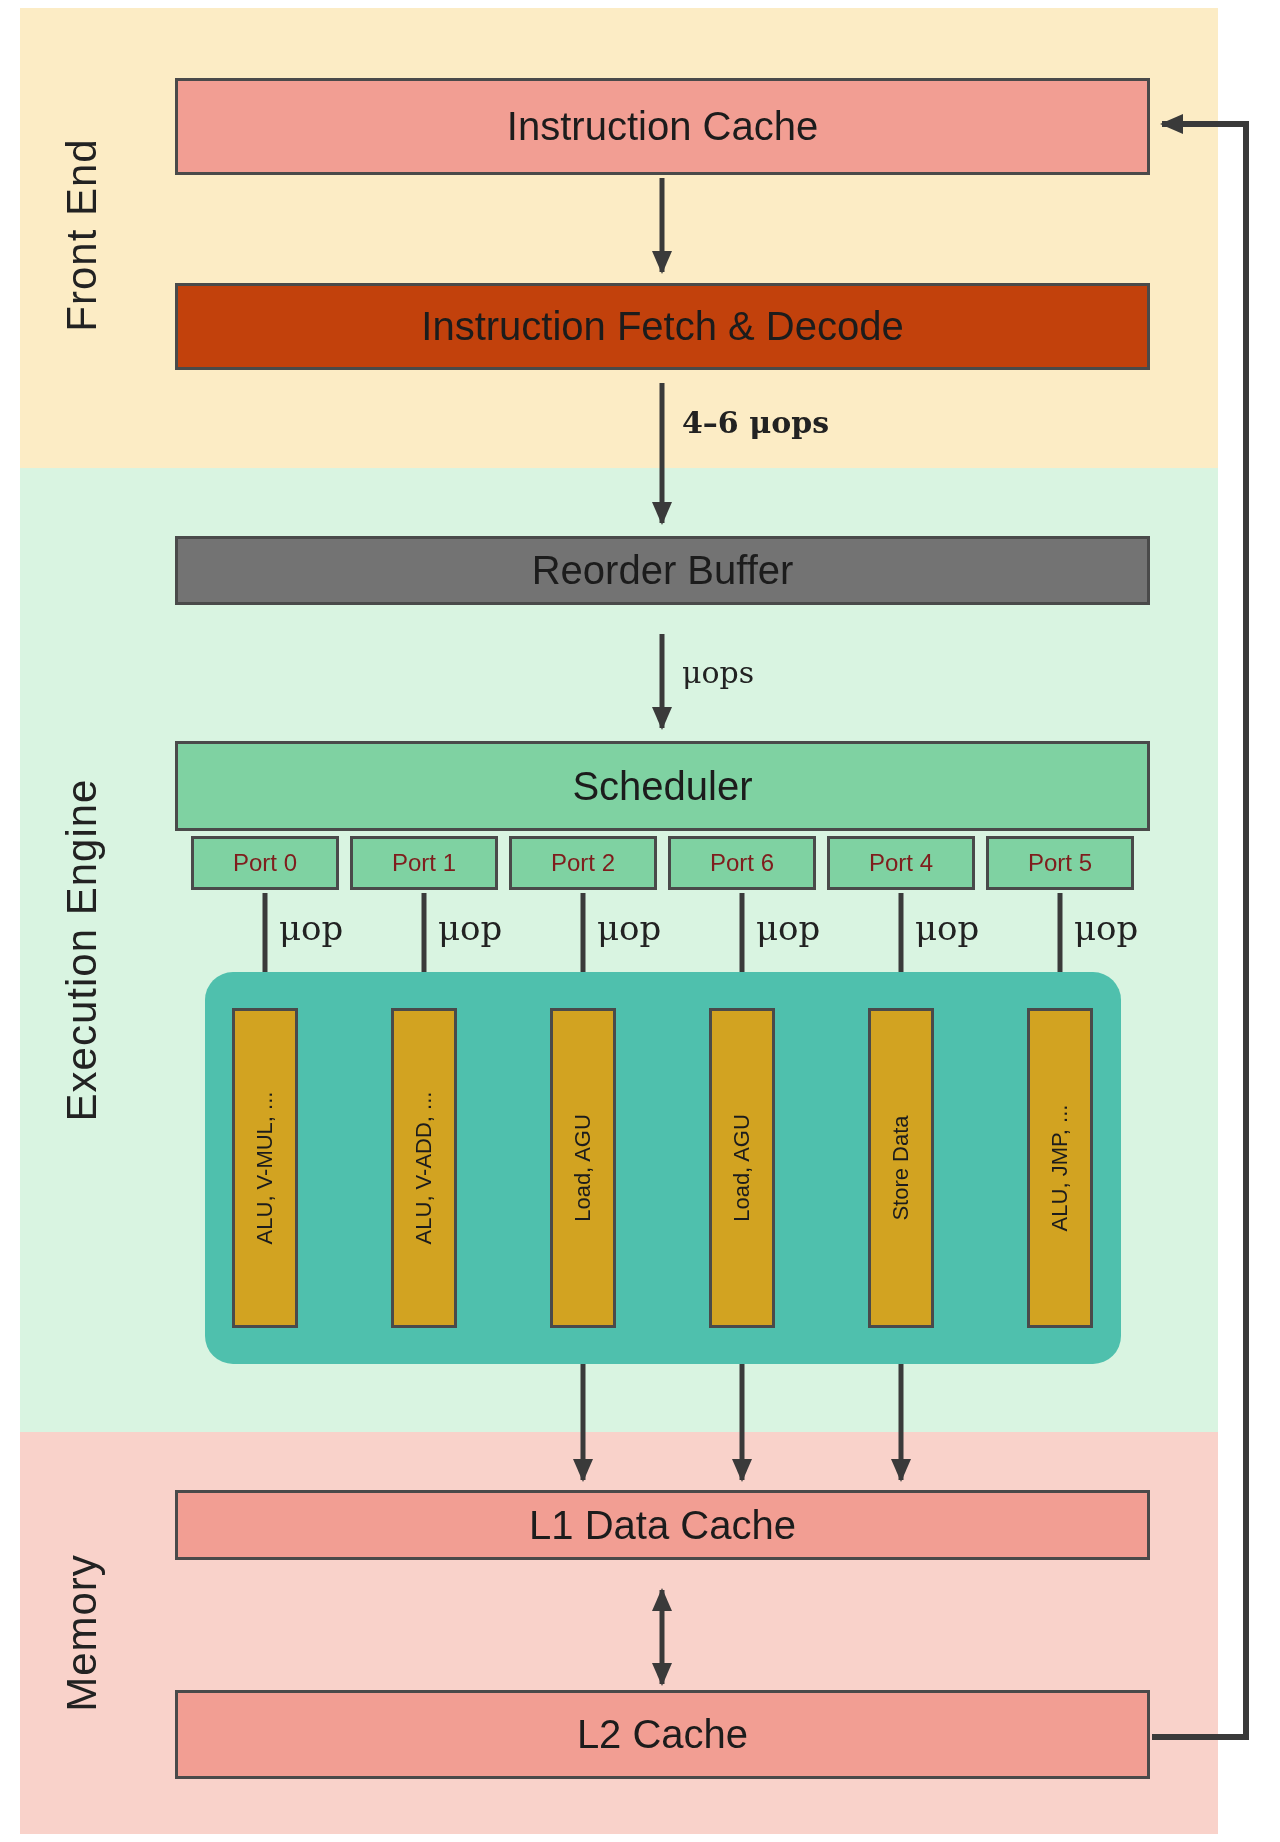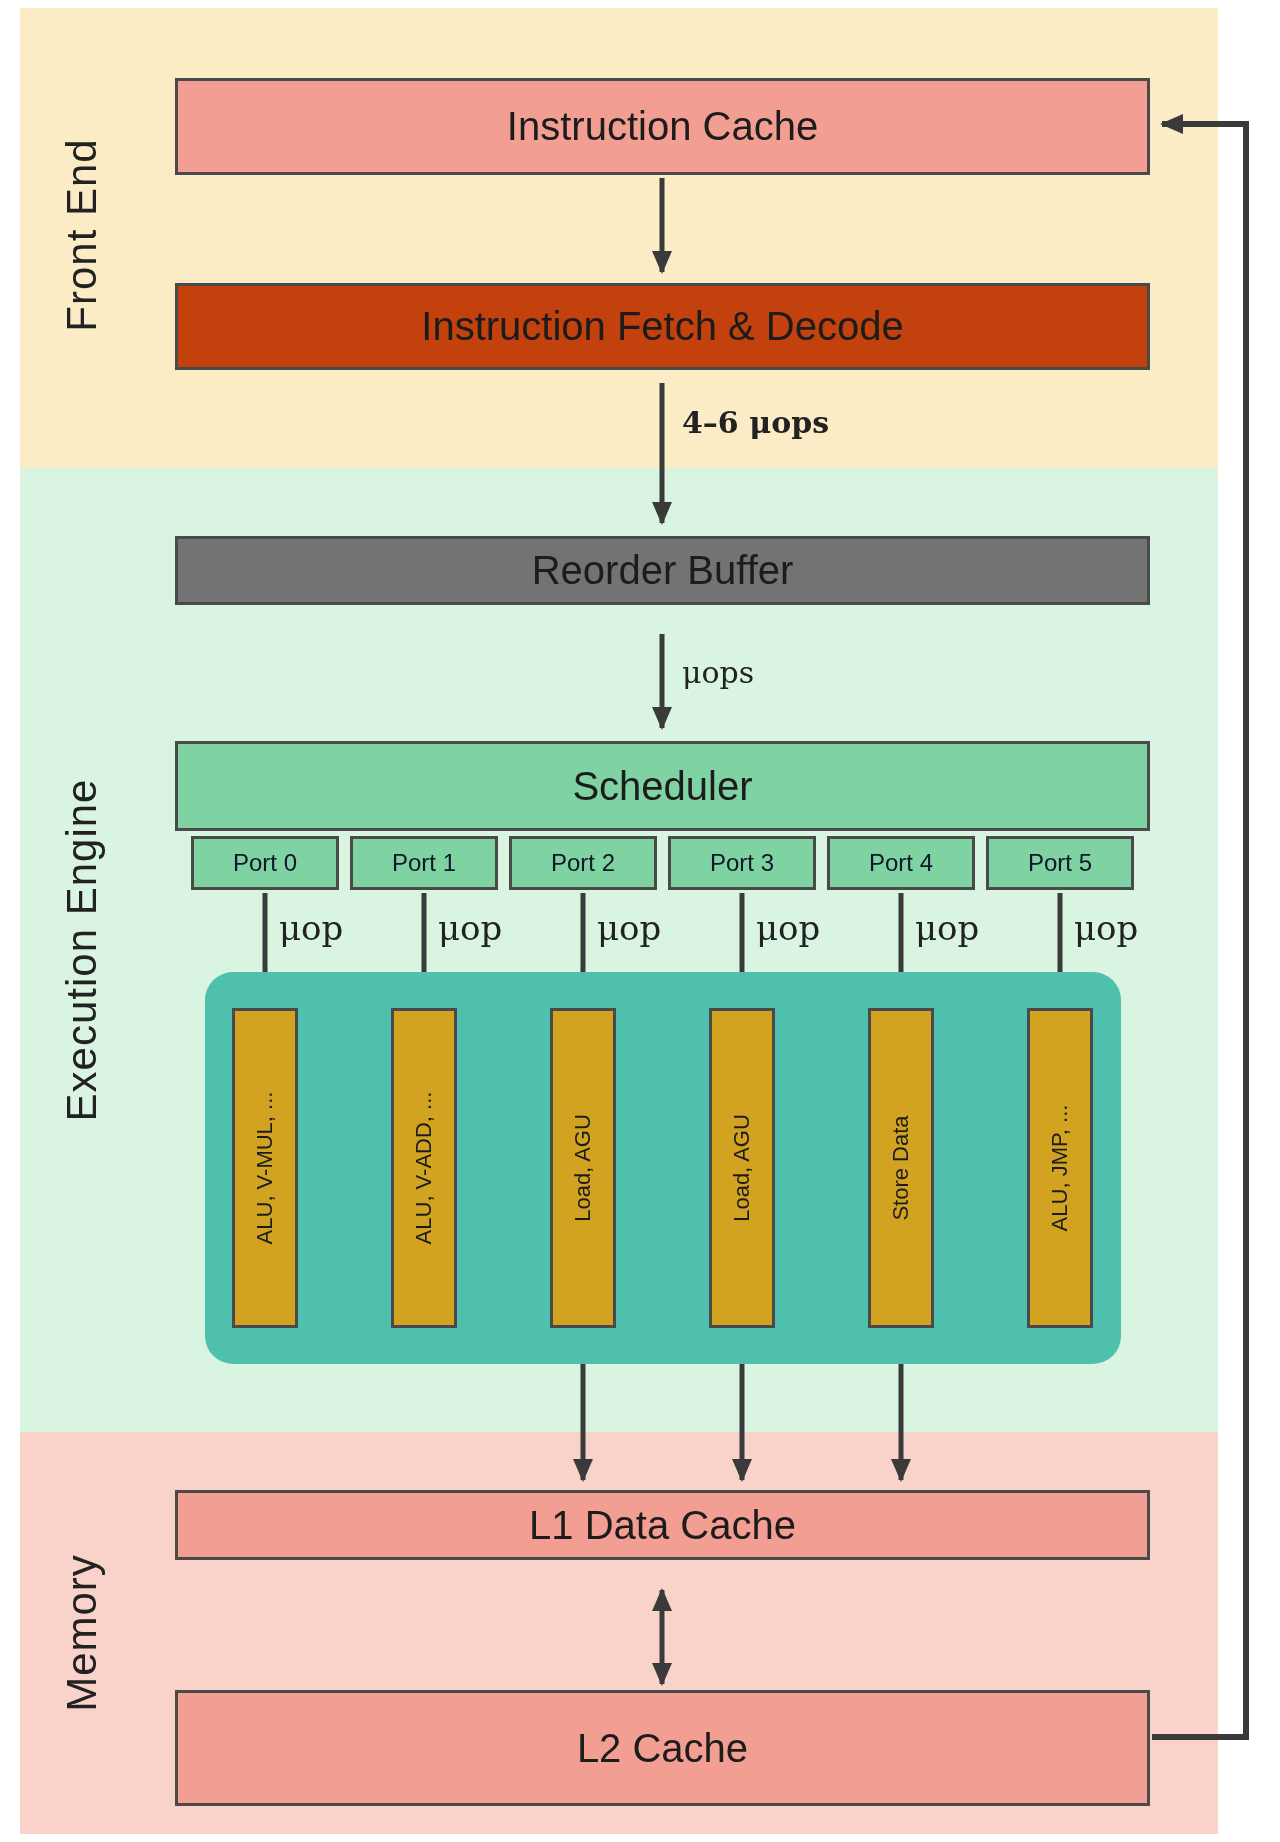--- a/index.html
+++ b/index.html
@@ -34,34 +34,34 @@
     align-items: center;
     justify-content: center;
     font-size: 40px;
     color: #1c1c1c;
   }
   #box-instruction-cache { top: 78px;   height: 97px; background: #f29e93; }
   #box-fetch-decode      { top: 283px;  height: 87px; background: #c2410c; }
   #box-reorder-buffer    { top: 536px;  height: 69px; background: #737373; }
   #box-scheduler         { top: 741px;  height: 90px; background: #7fd2a2; }
   #box-l1-cache          { top: 1490px; height: 70px; background: #f29e93; }
-  #box-l2-cache          { top: 1690px; height: 116px; background: #f29e93; }
+  #box-l2-cache          { top: 1690px; height: 89px; background: #f29e93; }
 
   .port {
     position: absolute;
     top: 836px;
     width: 148px;
     height: 54px;
     background: #7fd2a2;
     border: 3px solid #4a4a4a;
     display: flex;
     align-items: center;
     justify-content: center;
     font-size: 24px;
-    color: #0f172a;
+    color: #7f1d1d;
   }
 
   #exec-units-container {
     position: absolute;
     left: 205px;
     top: 972px;
     width: 916px;
     height: 392px;
     background: #4fc0ad;
     border-radius: 28px;
@@ -161,21 +161,21 @@
   <div class="box" id="box-scheduler">Scheduler</div>
   <div class="box" id="box-l1-cache">L1 Data Cache</div>
   <div class="box" id="box-l2-cache">L2 Cache</div>
 
   <div class="flow-label" id="label-decode-out">4–6 μops</div>
   <div class="flow-label" id="label-rob-out">μops</div>
 
   <div class="port" style="left:191px;">Port 0</div>
   <div class="port" style="left:350px;">Port 1</div>
   <div class="port" style="left:509px;">Port 2</div>
-  <div class="port" style="left:668px;">Port 3</div>
+  <div class="port" style="left:668px;">Port 6</div>
   <div class="port" style="left:827px;">Port 4</div>
   <div class="port" style="left:986px;">Port 5</div>
 
   <div class="uop-label" style="left:279px;">μop</div>
   <div class="uop-label" style="left:438px;">μop</div>
   <div class="uop-label" style="left:597px;">μop</div>
   <div class="uop-label" style="left:756px;">μop</div>
   <div class="uop-label" style="left:915px;">μop</div>
   <div class="uop-label" style="left:1074px;">μop</div>
 

